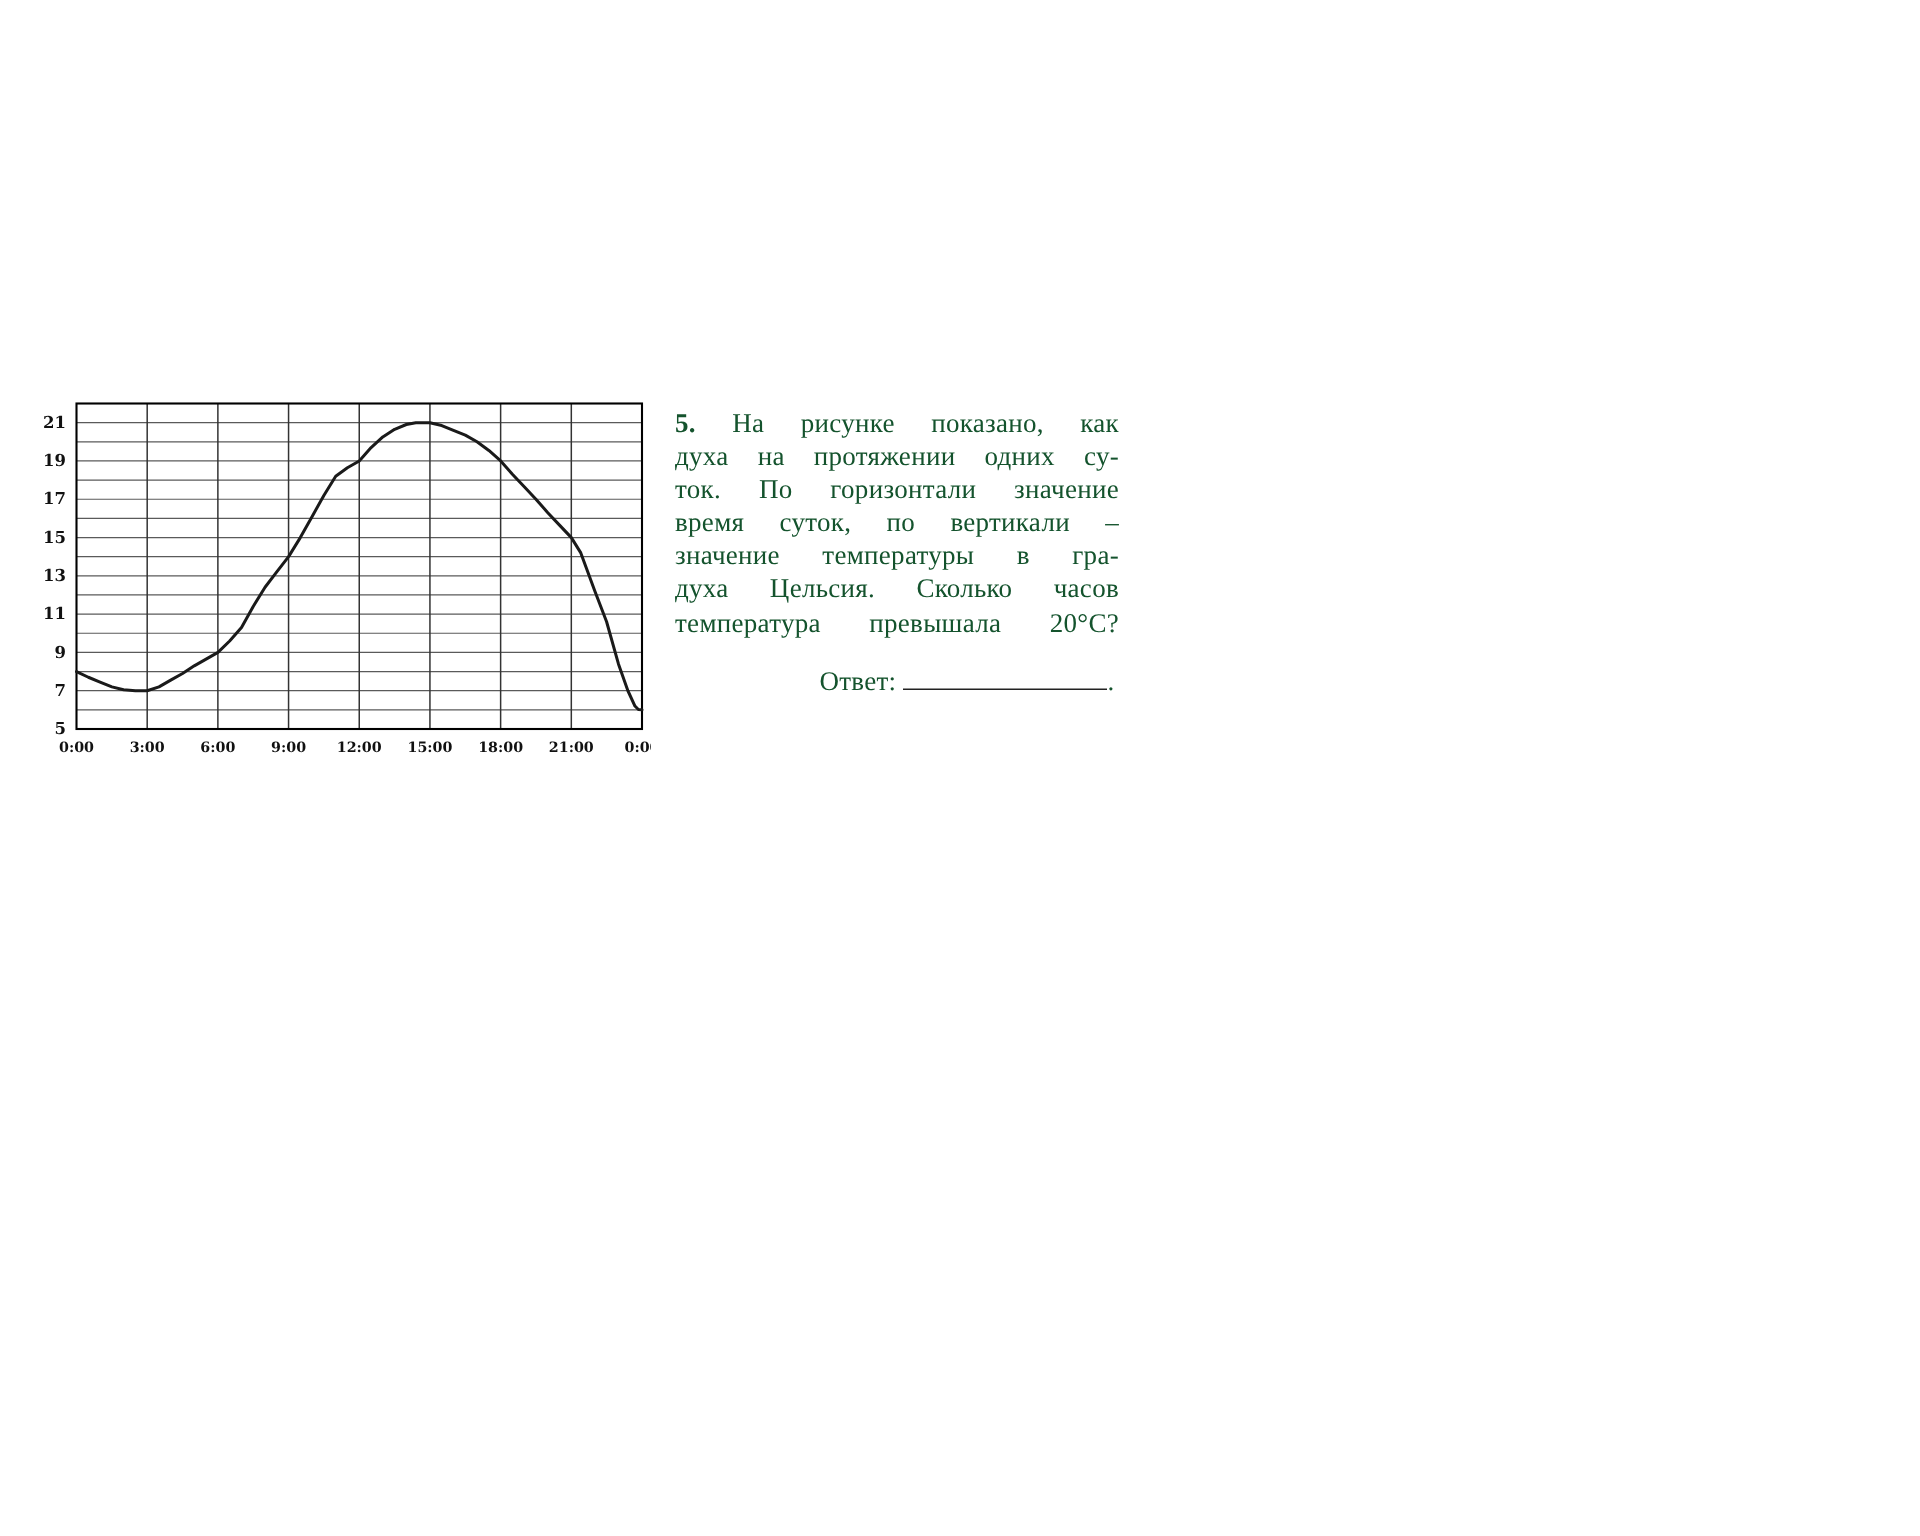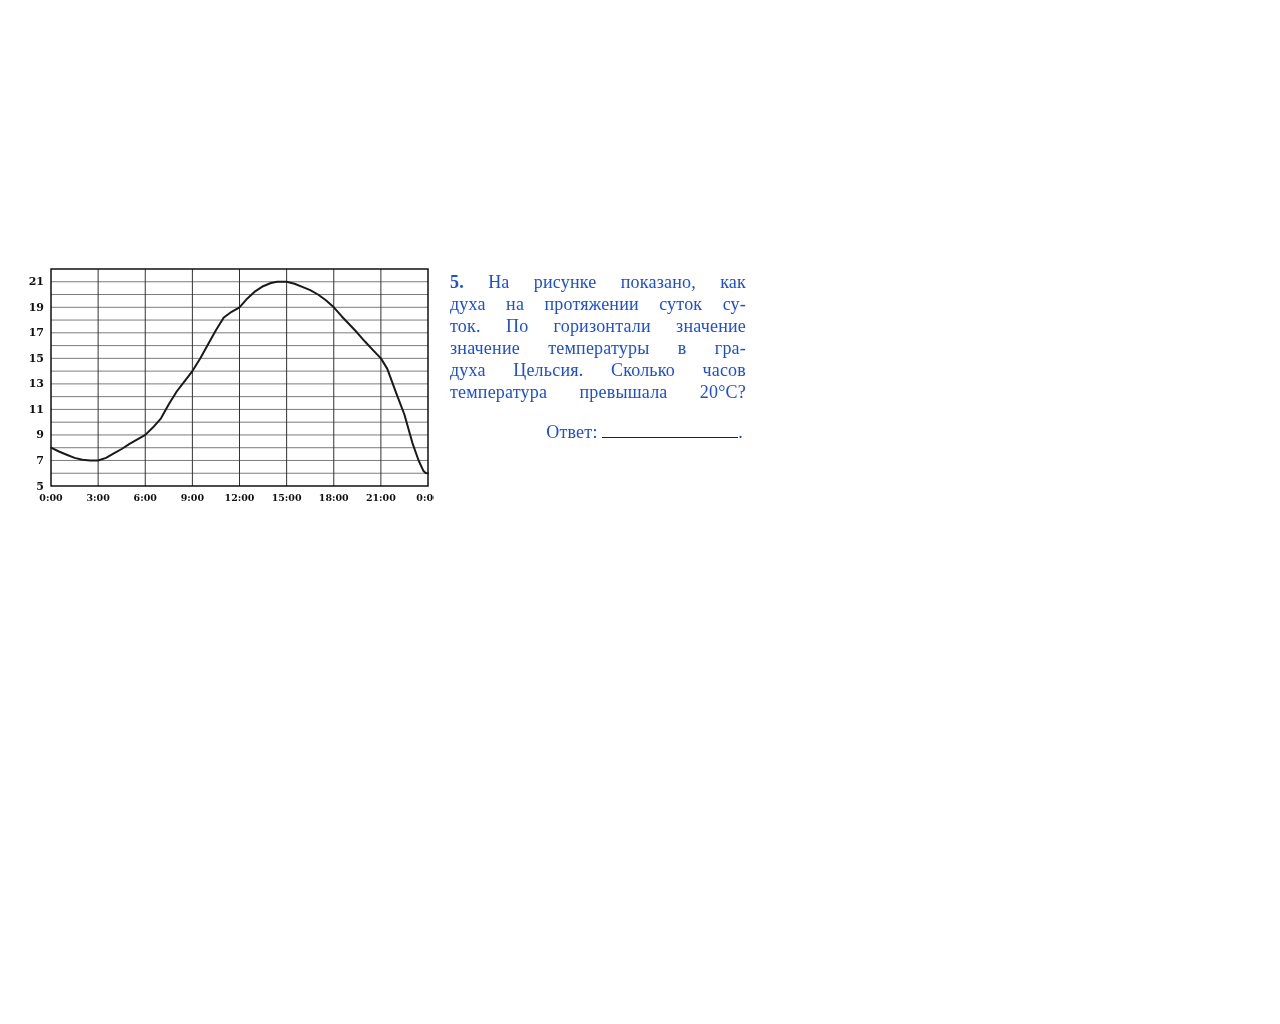--- a/index.html
+++ b/index.html
@@ -29,21 +29,21 @@
     fill: #111111;
   }
   .chart-figure svg text.ytick { font-size: 11px; }
   .chart-figure svg text.xtick { font-size: 9.5px; }
 
   .problem {
     position: absolute;
     left: 450px;
     top: 271px;
     width: 296px;
-    color: #1d4ed8;
+    color: #14532d;
     font-size: 18px;
     line-height: 22.1px;
     letter-spacing: 0.2px;
   }
   .pline {
     text-align: justify;
     text-align-last: justify;
     white-space: nowrap;
   }
   .pnum {
@@ -110,22 +110,23 @@
         <text x="262.625" y="249" text-anchor="middle" class="xtick">15:00</text>
         <text x="309.75" y="249" text-anchor="middle" class="xtick">18:00</text>
         <text x="356.875" y="249" text-anchor="middle" class="xtick">21:00</text>
         <text x="404" y="249" text-anchor="middle" class="xtick">0:00</text>
         <polyline points="27.0,195.7 34.9,199.5 42.7,202.7 50.6,205.9 58.4,207.8 66.3,208.5 74.1,208.5 82.0,205.9 89.8,201.4 97.7,197.0 105.5,191.9 113.4,187.4 121.3,182.9 129.1,175.3 137.0,166.3 144.8,152.3 152.7,139.5 160.5,129.3 168.4,119.1 176.2,106.4 184.1,92.3 191.9,78.3 199.8,65.5 207.6,59.8 215.5,55.3 223.4,46.4 231.2,39.3 239.1,34.2 246.9,31.0 253.2,29.8 262.6,29.8 270.5,31.7 278.3,34.9 286.2,38.1 294.0,42.5 301.9,48.3 309.8,55.3 317.6,64.2 325.5,72.5 333.3,80.8 341.2,89.8 349.0,98.1 356.9,106.4 363.2,116.6 372.6,142.1 380.4,162.5 388.3,190.6 394.6,208.5 399.3,218.7 401.6,221.0 404.0,221.2" fill="none" stroke="#1a1a1a" stroke-width="2" stroke-linejoin="round" stroke-linecap="round"></polyline>
       </svg>
   </figure>
 
   <section class="problem">
     <div class="pline"><b class="pnum">5.</b> <span>На рисунке показано, как</span></div>
-    <div class="pline">духа на протяжении суток су-</div>
+    <div class="pline">духа на протяжении одних су-</div>
     <div class="pline">ток. По горизонтали значение</div>
+    <div class="pline">время суток, по вертикали –</div>
     <div class="pline">значение температуры в гра-</div>
     <div class="pline">духа Цельсия. Сколько часов</div>
     <div class="pline">температура превышала 20°С?</div>
 
     <div class="answer-row"><span>Ответ:</span>
       <span class="answer-blank"></span><span>.</span></div>
   </section>
 
 </div>
 

